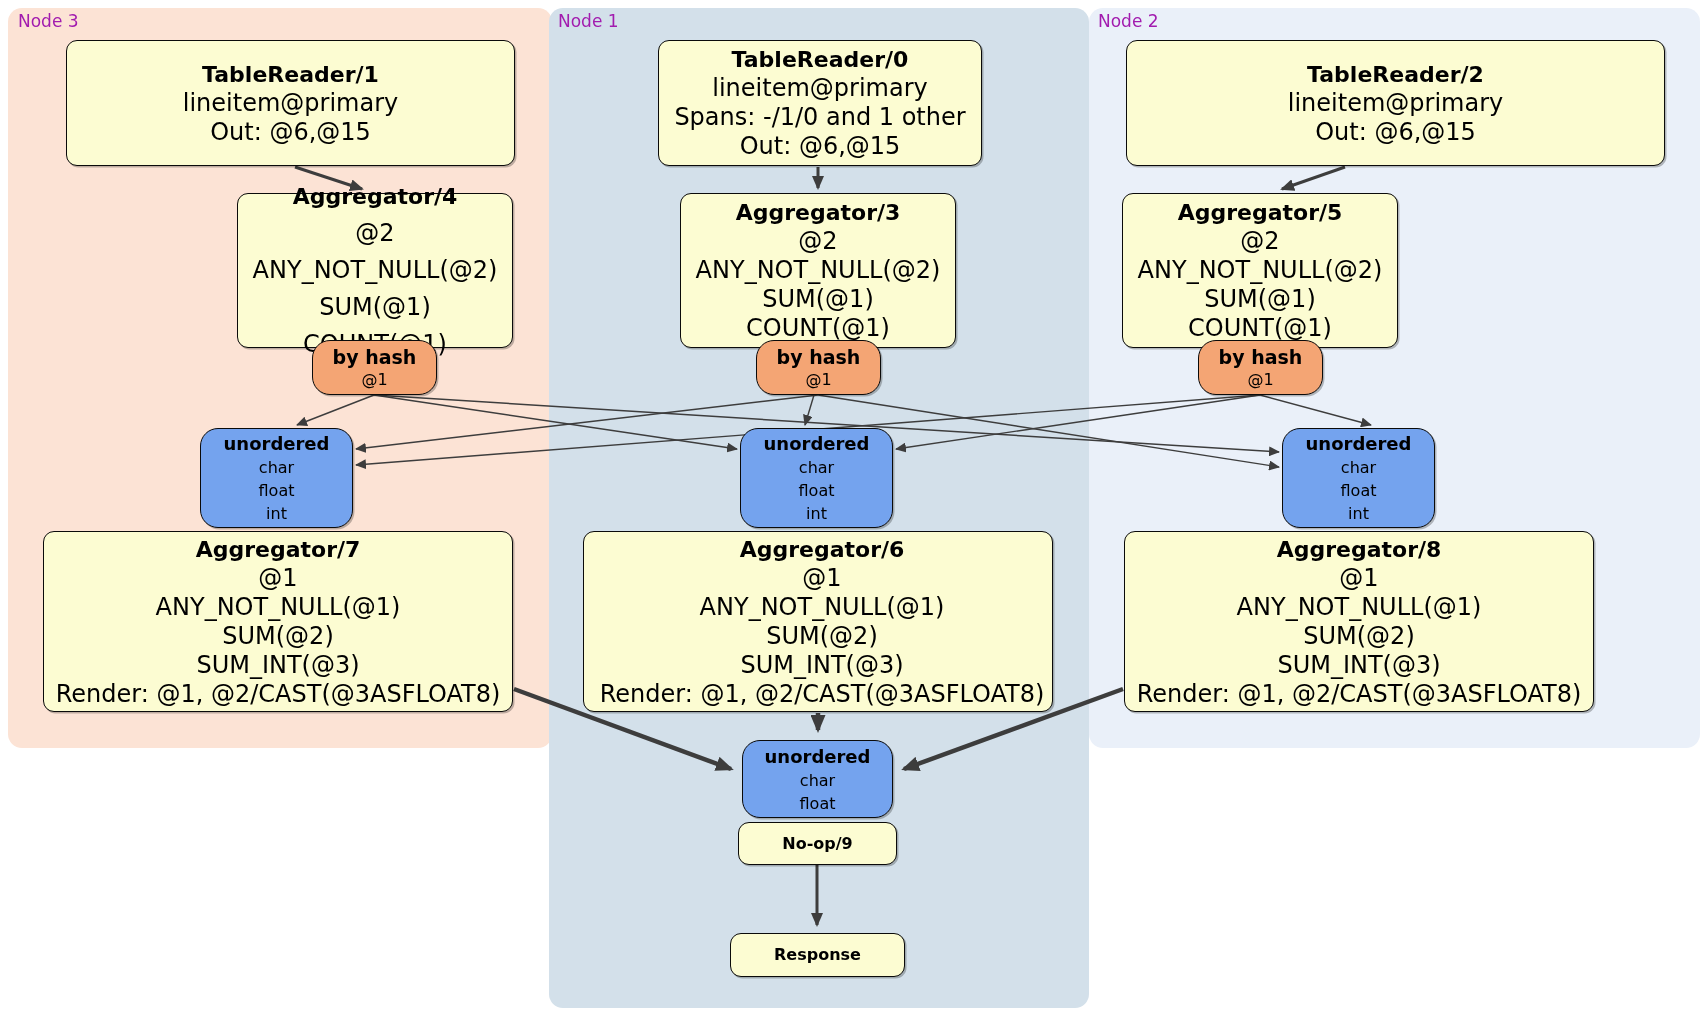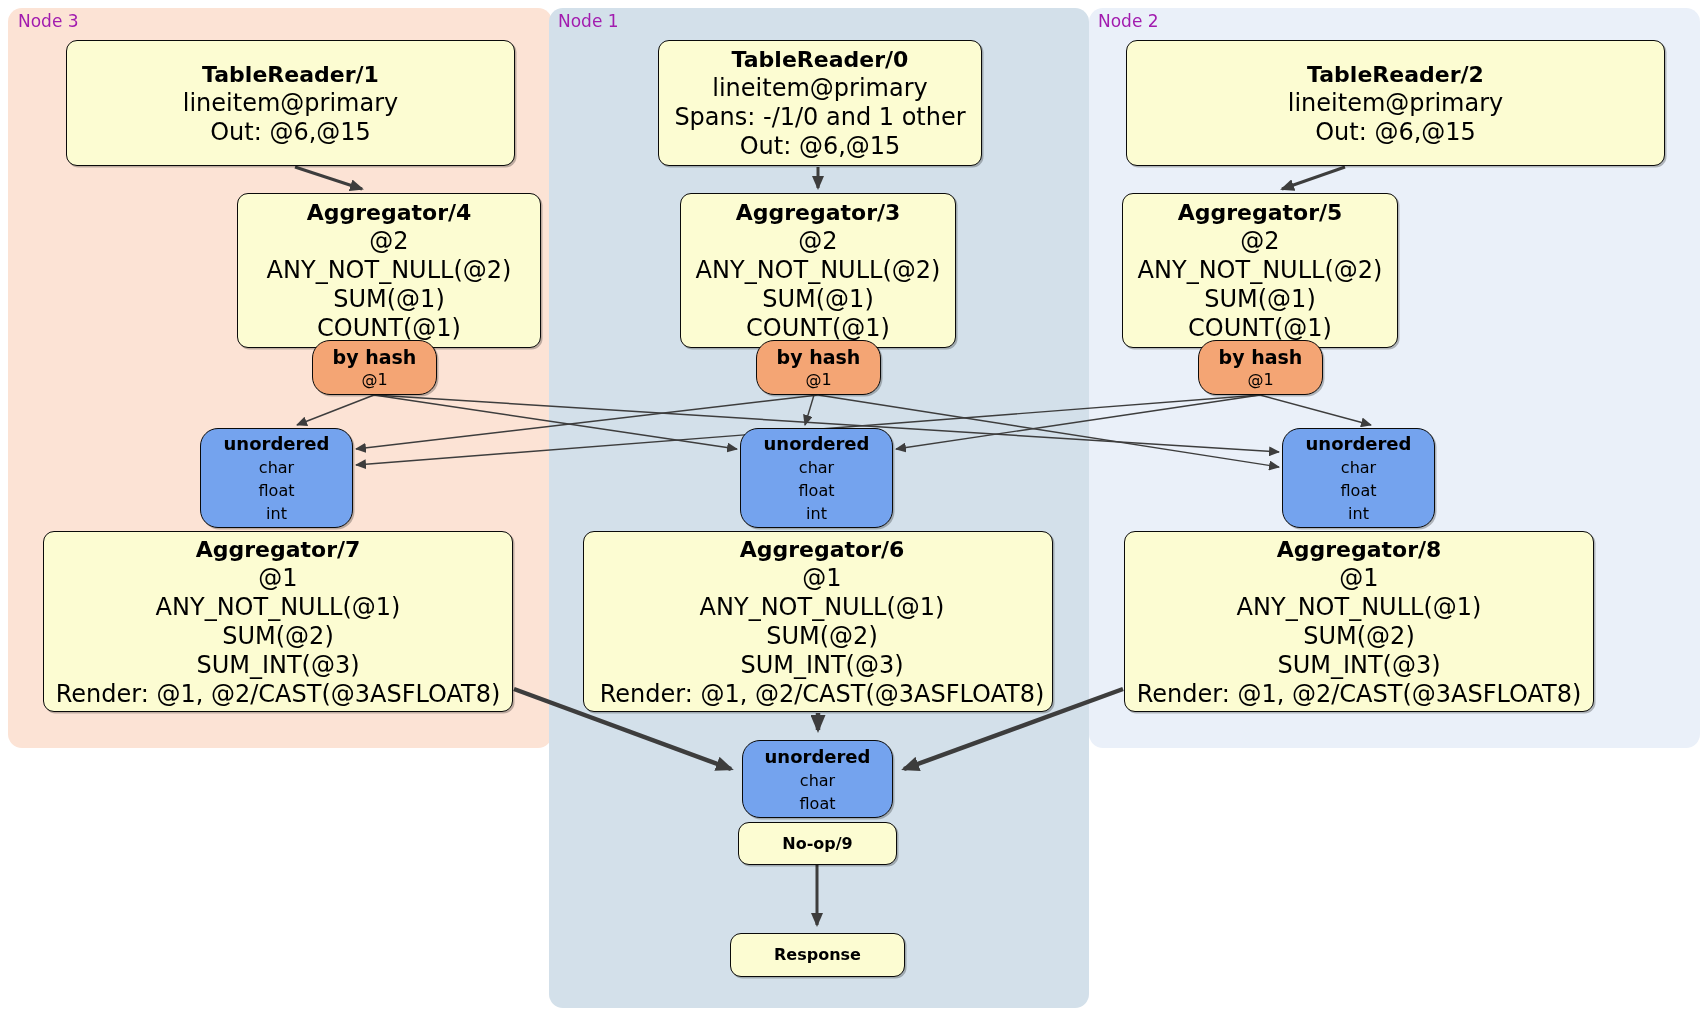--- a/index.html
+++ b/index.html
@@ -77,21 +77,21 @@
 
     <line class="edge-med" x1="817" y1="865" x2="817" y2="925" marker-end="url(#ah-med)"></line>
   </svg>
 
   <div class="box" style="left:66px;top:40px;width:449px;height:126px;">
     <span class="title">TableReader/1</span>
     <span class="line">lineitem@primary</span>
     <span class="line">Out: @6,@15</span>
   </div>
 
-  <div class="box" style="left:237px;top:193px;width:304px;height:155px;">
+  <div class="box" style="left:237px;top:193px;width:276px;height:155px;gap:8px;">
     <span class="title">Aggregator/4</span>
     <span class="line">@2</span>
     <span class="line">ANY_NOT_NULL(@2)</span>
     <span class="line">SUM(@1)</span>
     <span class="line">COUNT(@1)</span>
   </div>
 
   <div class="box router" style="left:312px;top:340px;width:125px;height:55px;">
     <span class="title">by hash</span>
     <span class="line">@1</span>

